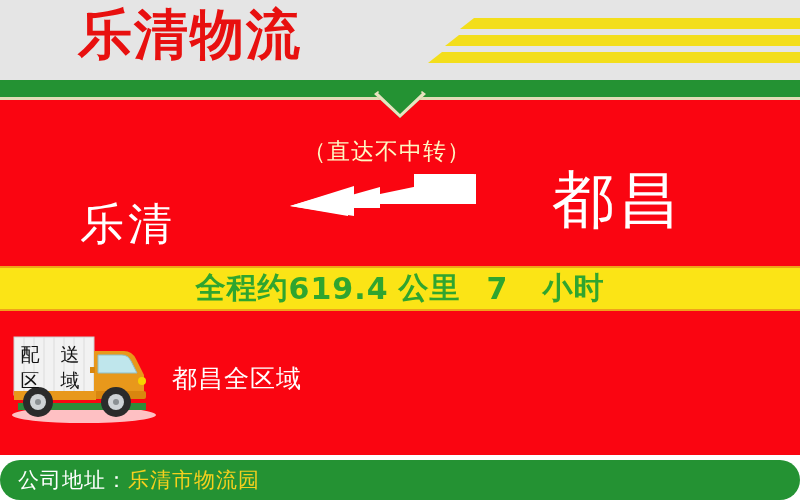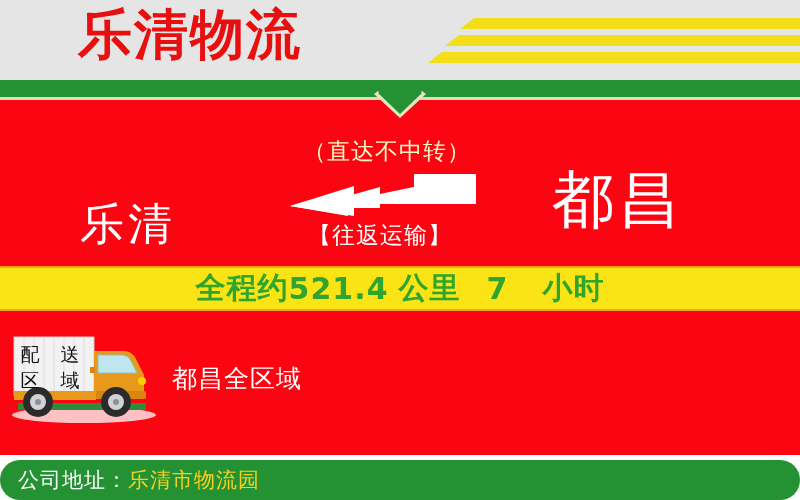--- a/index.html
+++ b/index.html
@@ -175,31 +175,30 @@
 
     <div class="arrow">
       <svg width="190" height="46" viewBox="0 0 190 46">
         <path d="M188 2 L92 22 L92 15 L60 24 L60 17 L2 34 L60 44 L60 36 L92 36 L92 30 L188 30 Z" fill="#ffffff"></path>
         <path d="M2 34 L66 14 L66 44 Z" fill="#ffffff"></path>
         <path d="M188 2 L126 2 L126 30 Z" fill="#ffffff"></path>
         <rect x="60" y="25" width="128" height="7" fill="#ffffff"></rect>
       </svg>
     </div>
 
-    <div class="note-bottom">【往返运输】</div>
 
     <div class="city-right">都昌</div>
   </div>
 
   <div class="yellow-band">
     <div class="inner-line-top"></div>
     <div class="inner-line-bot"></div>
     <div class="info-text">
       <span>全程约</span>
-      <span>521.4</span>
+      <span>619.4</span>
       <span class="gap-sm"></span>
       <span>公里</span>
       <span class="gap-md"></span>
       <span>7</span>
       <span class="gap-lg"></span>
       <span>小时</span>
     </div>
   </div>
 
   <div class="red-lower">

